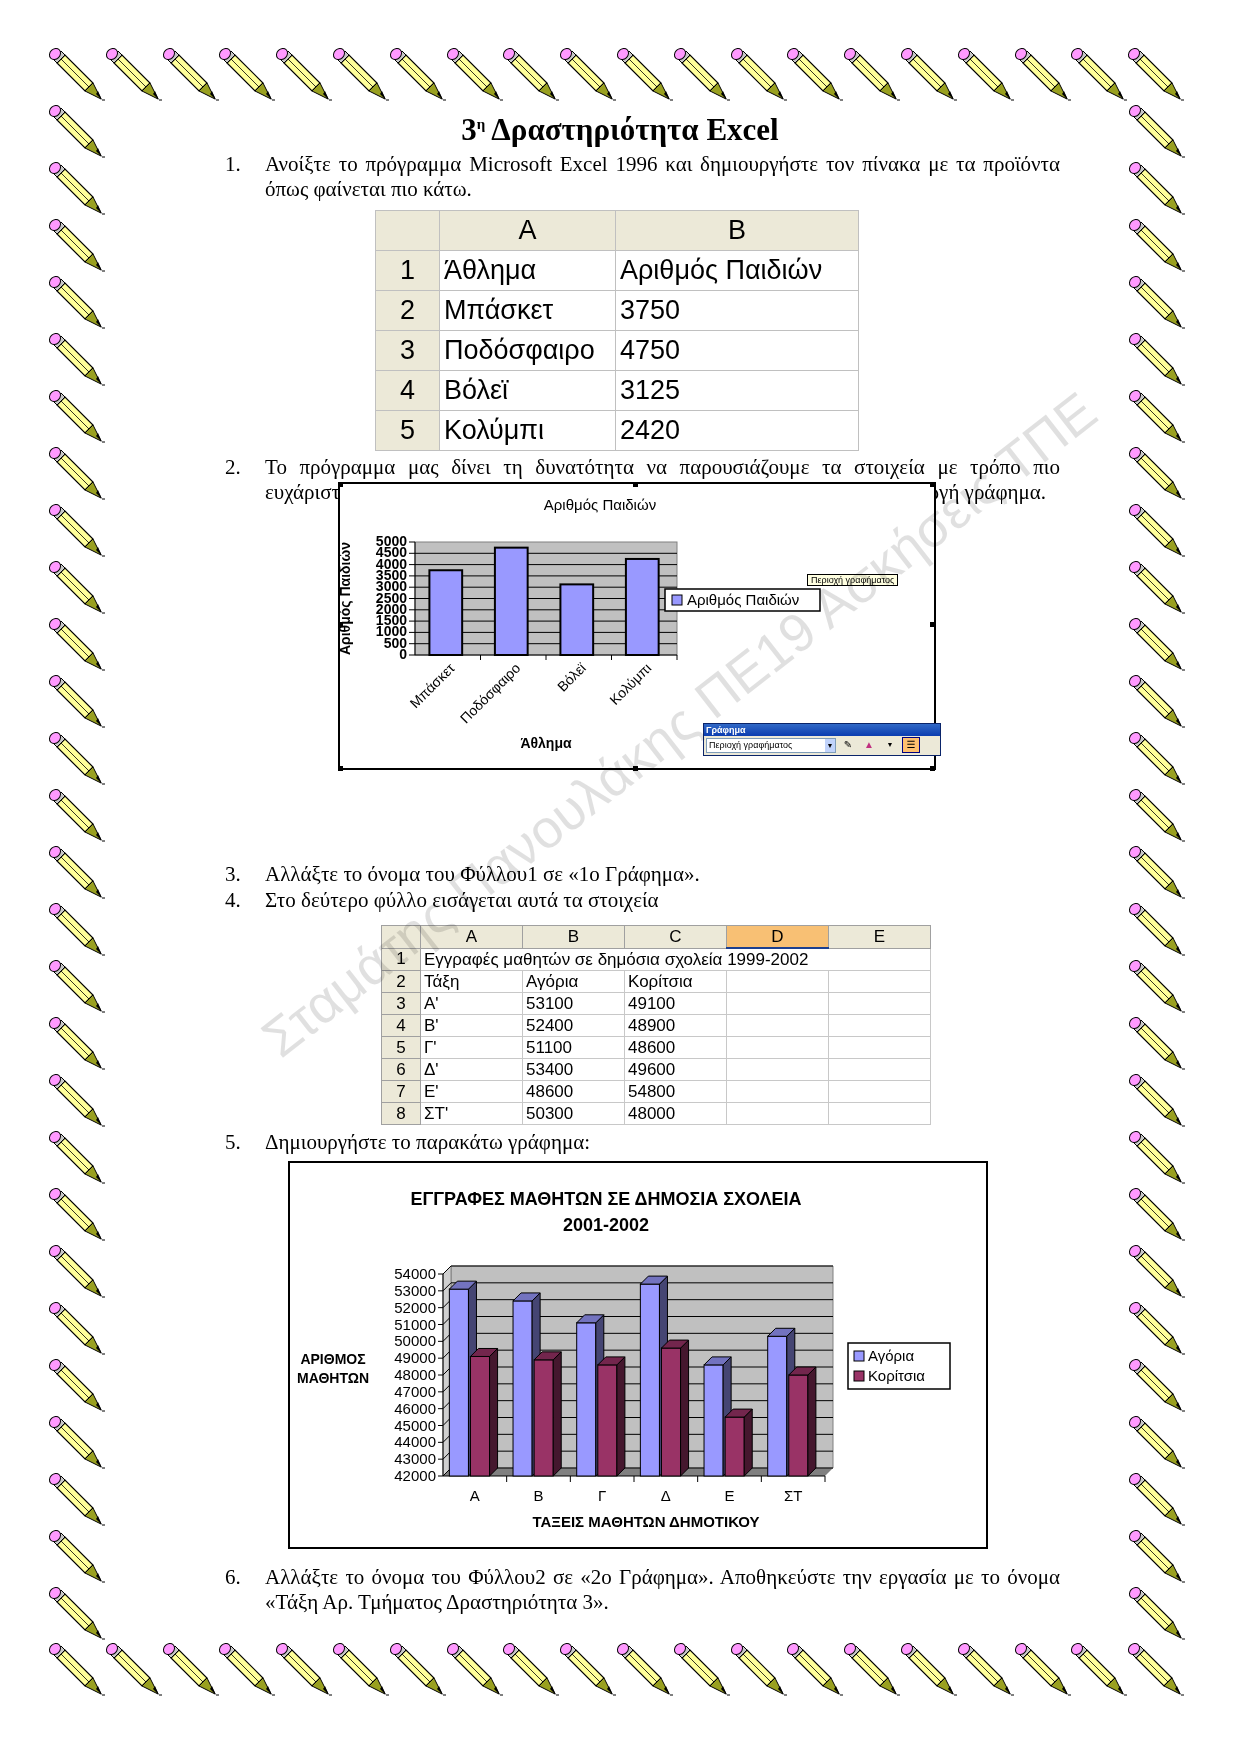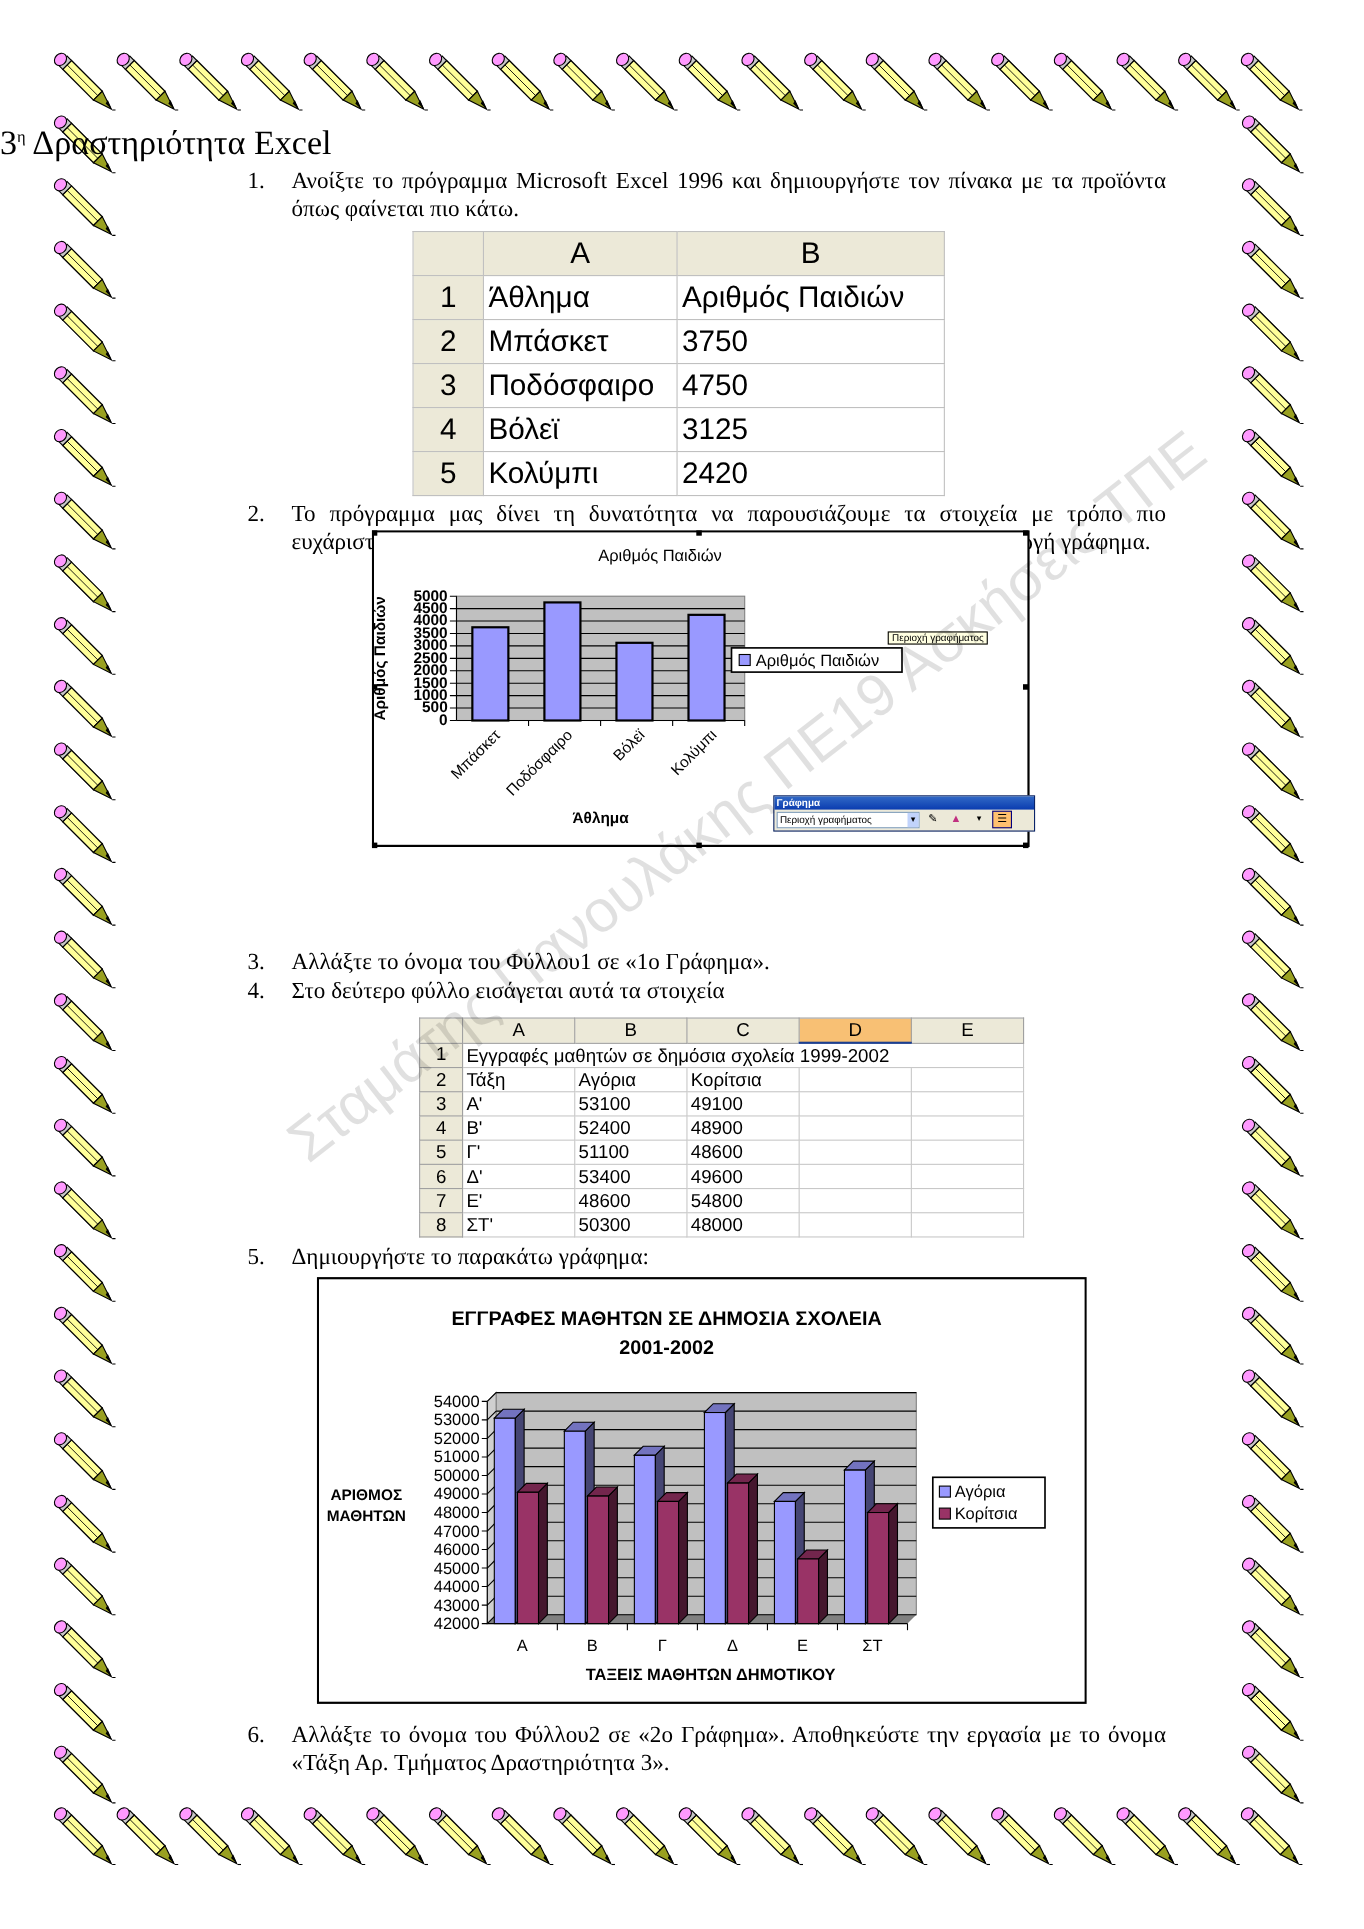--- a/index.html
+++ b/index.html
@@ -1,18 +1,18 @@
 <!DOCTYPE html>
 <html><head>
 <meta charset="utf-8">
 <style>
   html,body{margin:0;padding:0;background:#fff;}
   body{width:1240px;height:1754px;position:relative;overflow:hidden;font-family:"Liberation Serif",serif;color:#000;}
   .pencil{position:absolute;width:60px;height:60px;}
-  .title{position:absolute;left:0;width:1240px;top:112px;font-weight:normal;font-size:31px;}
+  .title{position:absolute;left:0;width:1240px;top:112px;text-align:center;font-weight:bold;font-size:31px;}
   .title sup{font-size:15px;}
   .item{position:absolute;left:225px;width:835px;font-size:21px;line-height:25px;}
   .item .num{position:absolute;left:0;}
   .item .txt{position:absolute;left:40px;right:0;text-align:justify;}
   
   .t1{position:absolute;left:375px;top:210px;border-collapse:collapse;font-family:"Liberation Sans",sans-serif;font-size:27px;}
   .t1 td{border:1px solid #c0c0c0;height:39px;padding:0 4px;white-space:nowrap;}
   .t1 .hdr{background:#ece9d8;text-align:center;}
   .t1 .rh{background:#ece9d8;text-align:center;width:55px;}
   .t1 .ca{width:167px;}

